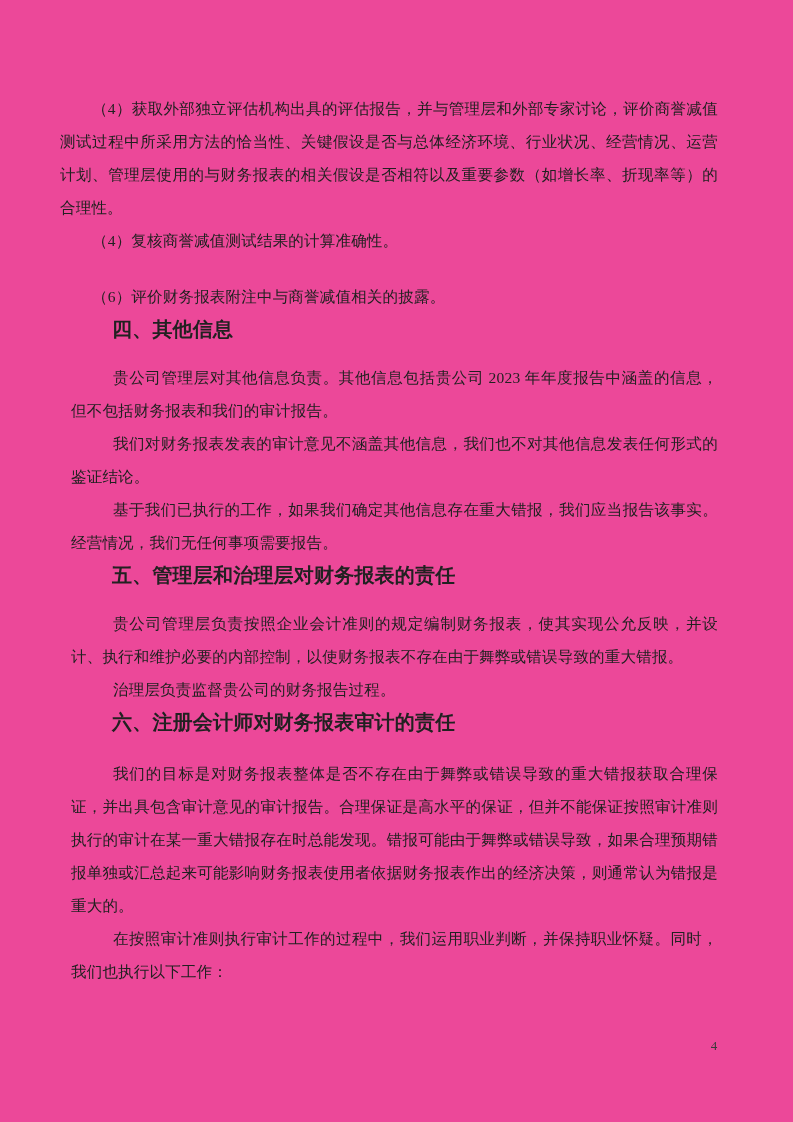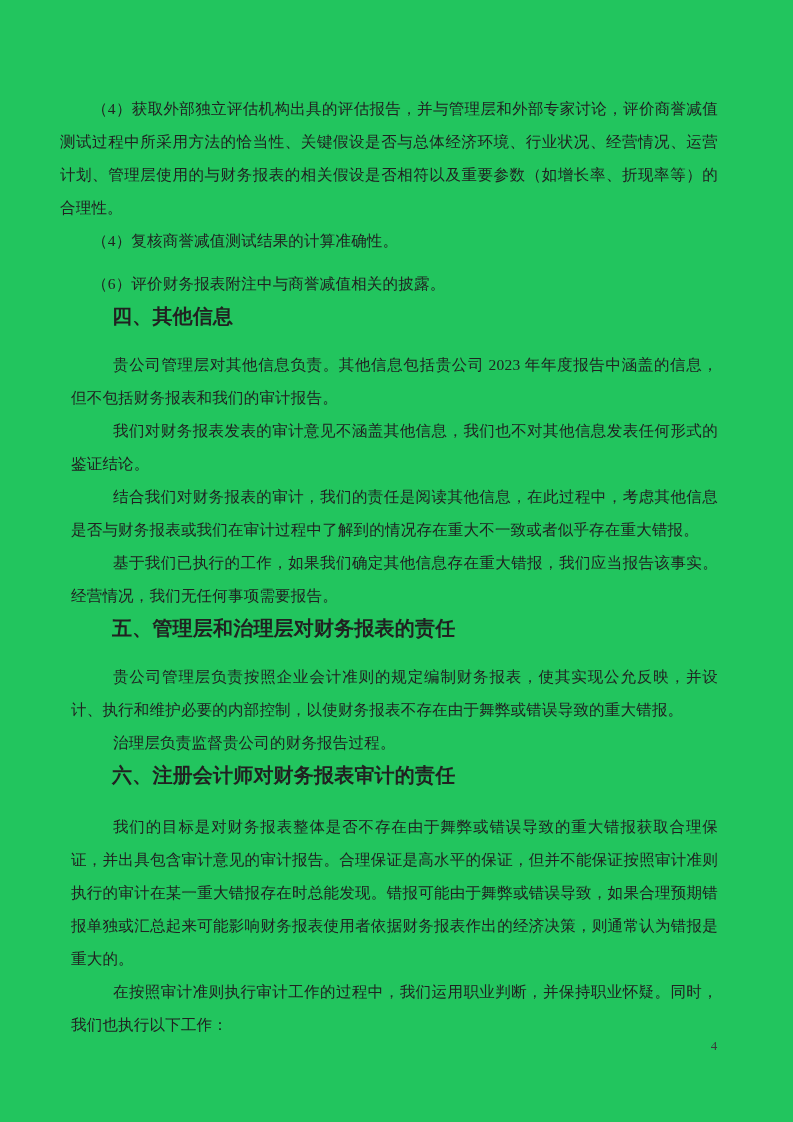--- a/index.html
+++ b/index.html
@@ -4,21 +4,21 @@
 <style>
   html, body {
     margin: 0;
     padding: 0;
     background: #ffffff;
   }
   .page {
     position: relative;
     width: 793px;
     height: 1122px;
-    background: #22c55e;
+    background: #ec4899;
     overflow: hidden;
     font-family: "Liberation Serif", "DejaVu Serif", serif;
     color: #212121;
   }
   .content {
     position: absolute;
     left: 60px;
     top: 92px;
     width: 658px;
   }
@@ -38,21 +38,21 @@
     text-indent: 42px;
     margin-left: 11px;
   }
   
   p.heading {
     font-weight: bold;
     font-size: 20px;
     text-indent: 52px;
     margin: 0 0 15px 0;
   }
-  p.mt7 { margin-top: 10px; }
+  p.mt7 { margin-top: 23px; }
   p.mb18 { margin-bottom: 18px !important; }
   .page-number {
     position: absolute;
     left: 704px;
     top: 1036px;
     width: 20px;
     text-align: center;
     font-size: 13px;
     line-height: 20px;
     color: #3a3a3a;
@@ -62,21 +62,20 @@
 <body>
 
 <div class="page">
   <div class="content">
     <p class="item">（4）获取外部独立评估机构出具的评估报告，并与管理层和外部专家讨论，评价商誉减值测试过程中所采用方法的恰当性、关键假设是否与总体经济环境、行业状况、经营情况、运营计划、管理层使用的与财务报表的相关假设是否相符以及重要参数（如增长率、折现率等）的合理性。</p>
     <p class="item">（4）复核商誉减值测试结果的计算准确性。</p>
     <p class="item mt7">（6）评价财务报表附注中与商誉减值相关的披露。</p>
     <p class="heading">四、其他信息</p>
     <p class="para">贵公司管理层对其他信息负责。其他信息包括贵公司 2023 年年度报告中涵盖的信息，但不包括财务报表和我们的审计报告。</p>
     <p class="para">我们对财务报表发表的审计意见不涵盖其他信息，我们也不对其他信息发表任何形式的鉴证结论。</p>
-    <p class="para">结合我们对财务报表的审计，我们的责任是阅读其他信息，在此过程中，考虑其他信息是否与财务报表或我们在审计过程中了解到的情况存在重大不一致或者似乎存在重大错报。</p>
     <p class="para">基于我们已执行的工作，如果我们确定其他信息存在重大错报，我们应当报告该事实。经营情况，我们无任何事项需要报告。</p>
     <p class="heading">五、管理层和治理层对财务报表的责任</p>
     <p class="para">贵公司管理层负责按照企业会计准则的规定编制财务报表，使其实现公允反映，并设计、执行和维护必要的内部控制，以使财务报表不存在由于舞弊或错误导致的重大错报。</p>
     <p class="para">治理层负责监督贵公司的财务报告过程。</p>
     <p class="heading mb18">六、注册会计师对财务报表审计的责任</p>
     <p class="para">我们的目标是对财务报表整体是否不存在由于舞弊或错误导致的重大错报获取合理保证，并出具包含审计意见的审计报告。合理保证是高水平的保证，但并不能保证按照审计准则执行的审计在某一重大错报存在时总能发现。错报可能由于舞弊或错误导致，如果合理预期错报单独或汇总起来可能影响财务报表使用者依据财务报表作出的经济决策，则通常认为错报是重大的。</p>
     <p class="para">在按照审计准则执行审计工作的过程中，我们运用职业判断，并保持职业怀疑。同时，我们也执行以下工作：</p>
   </div>
   <div class="page-number">4</div>
 </div>

